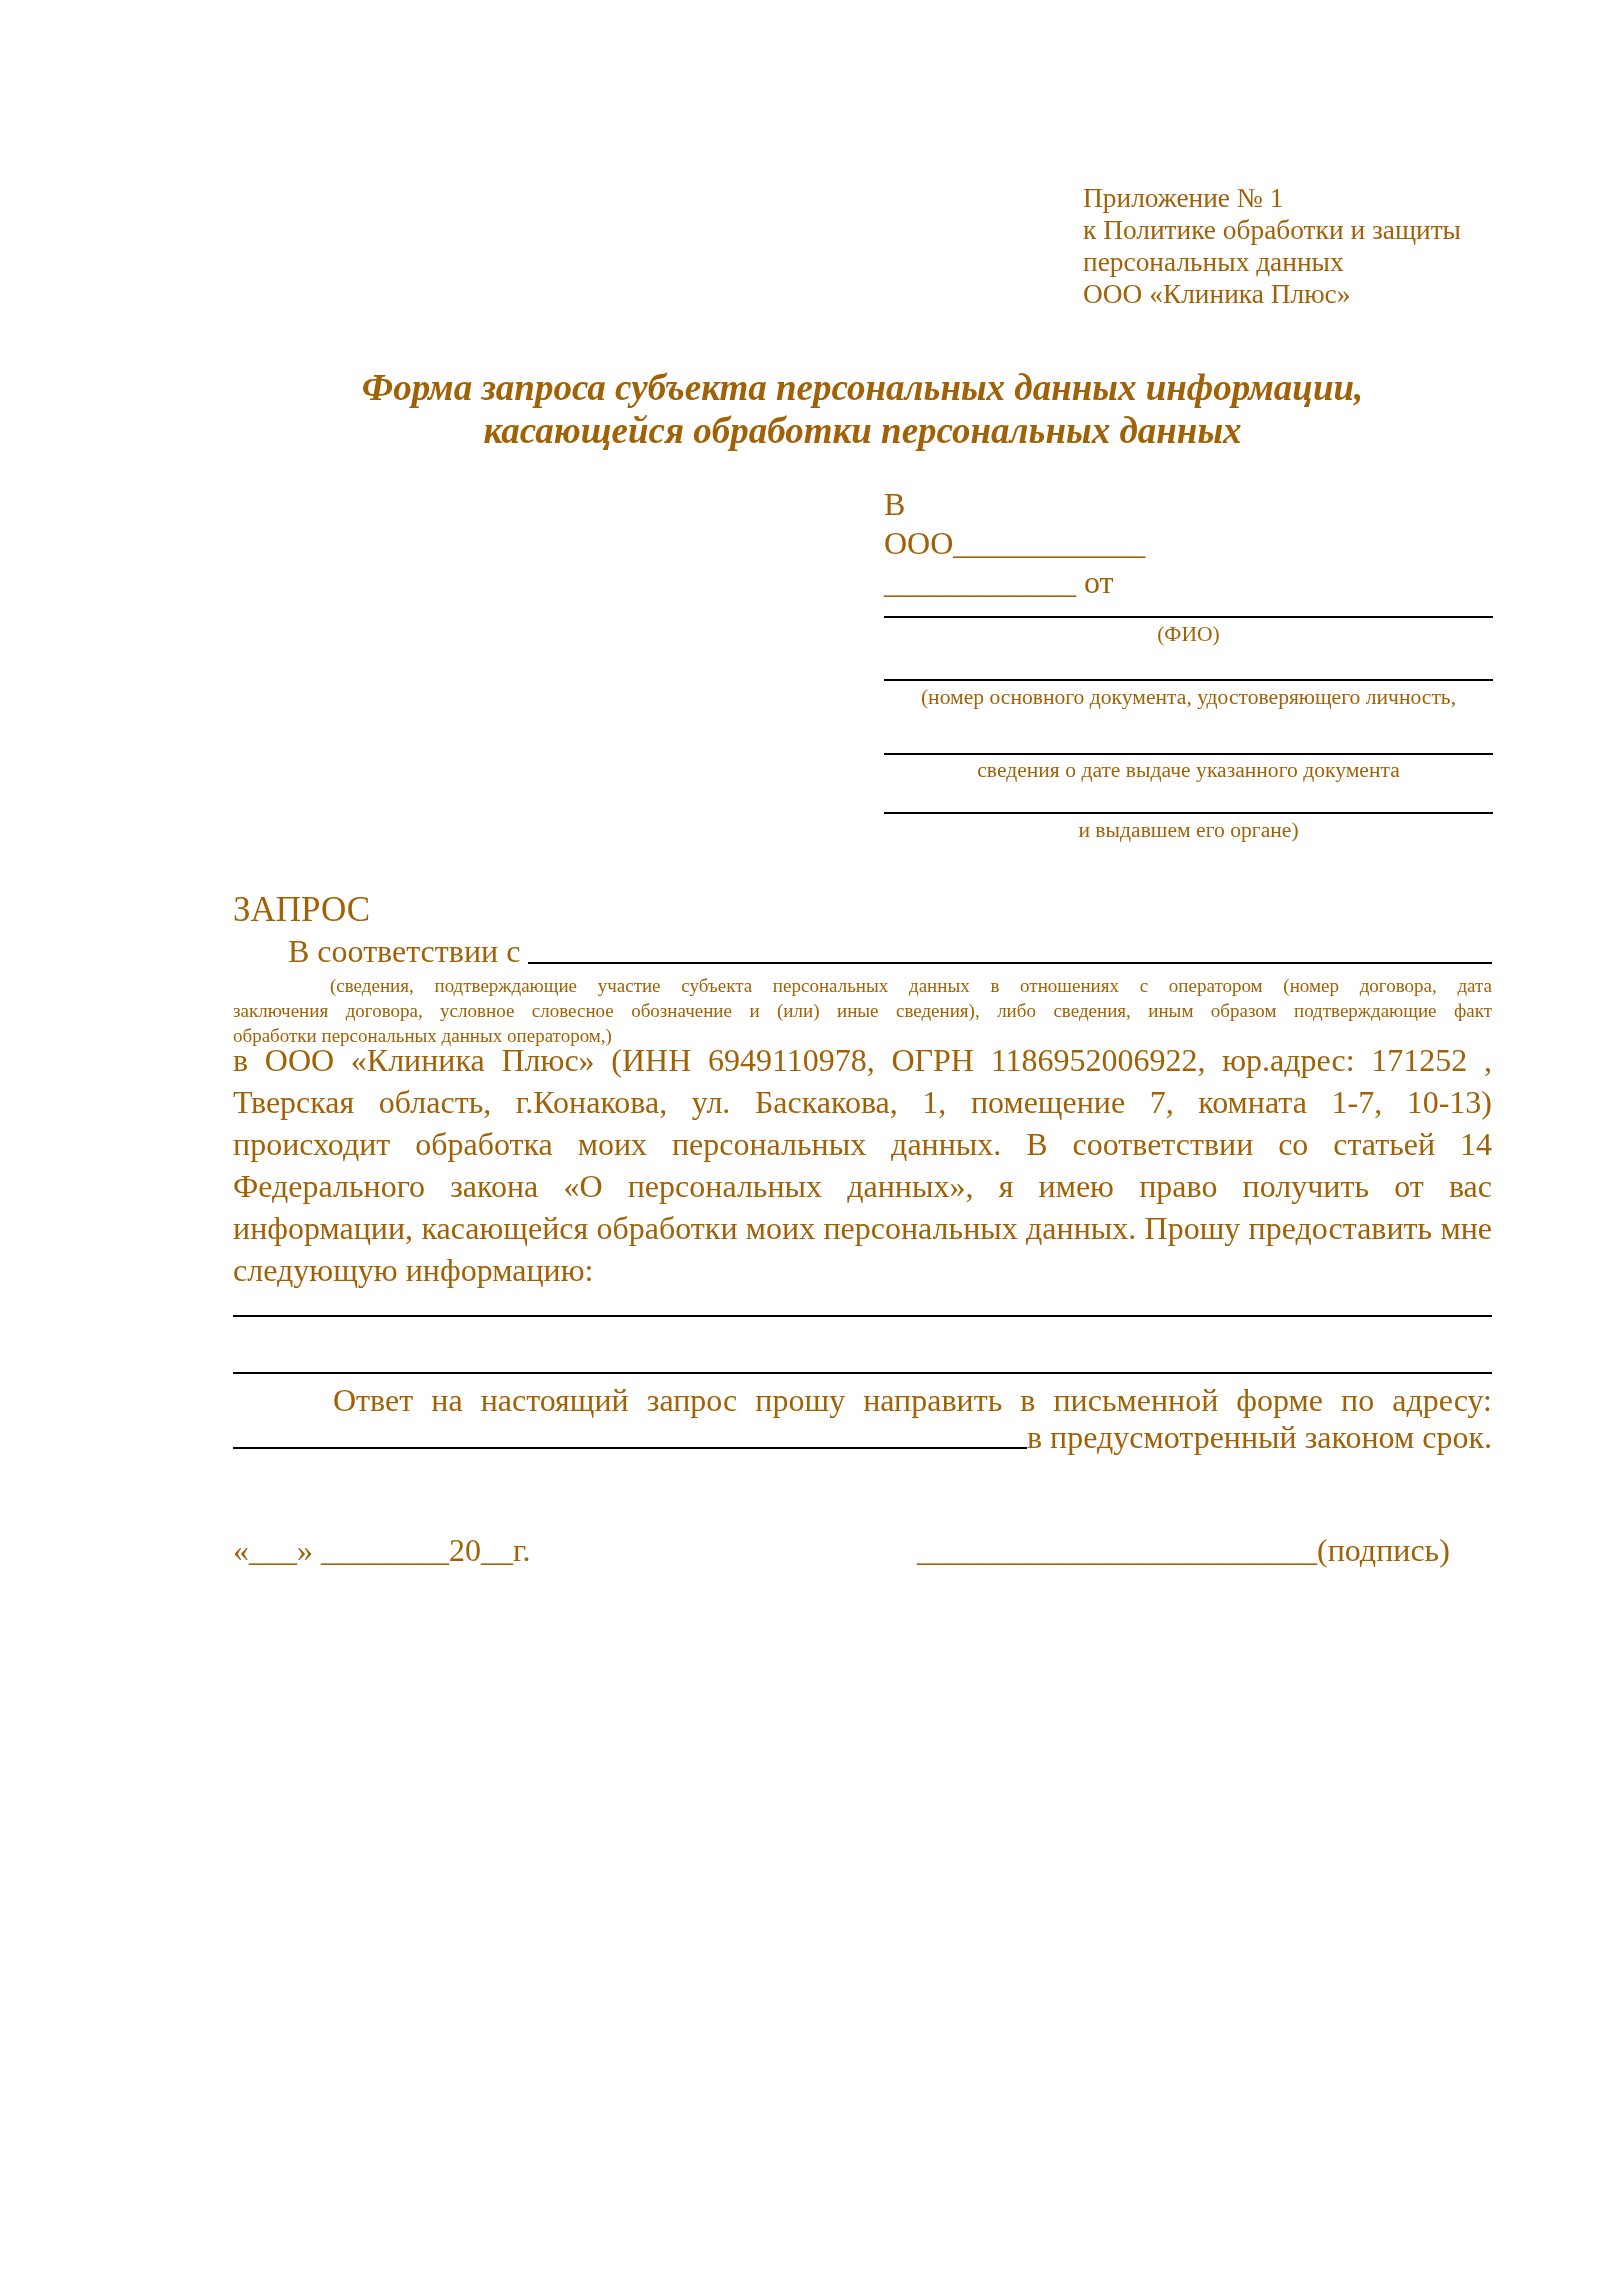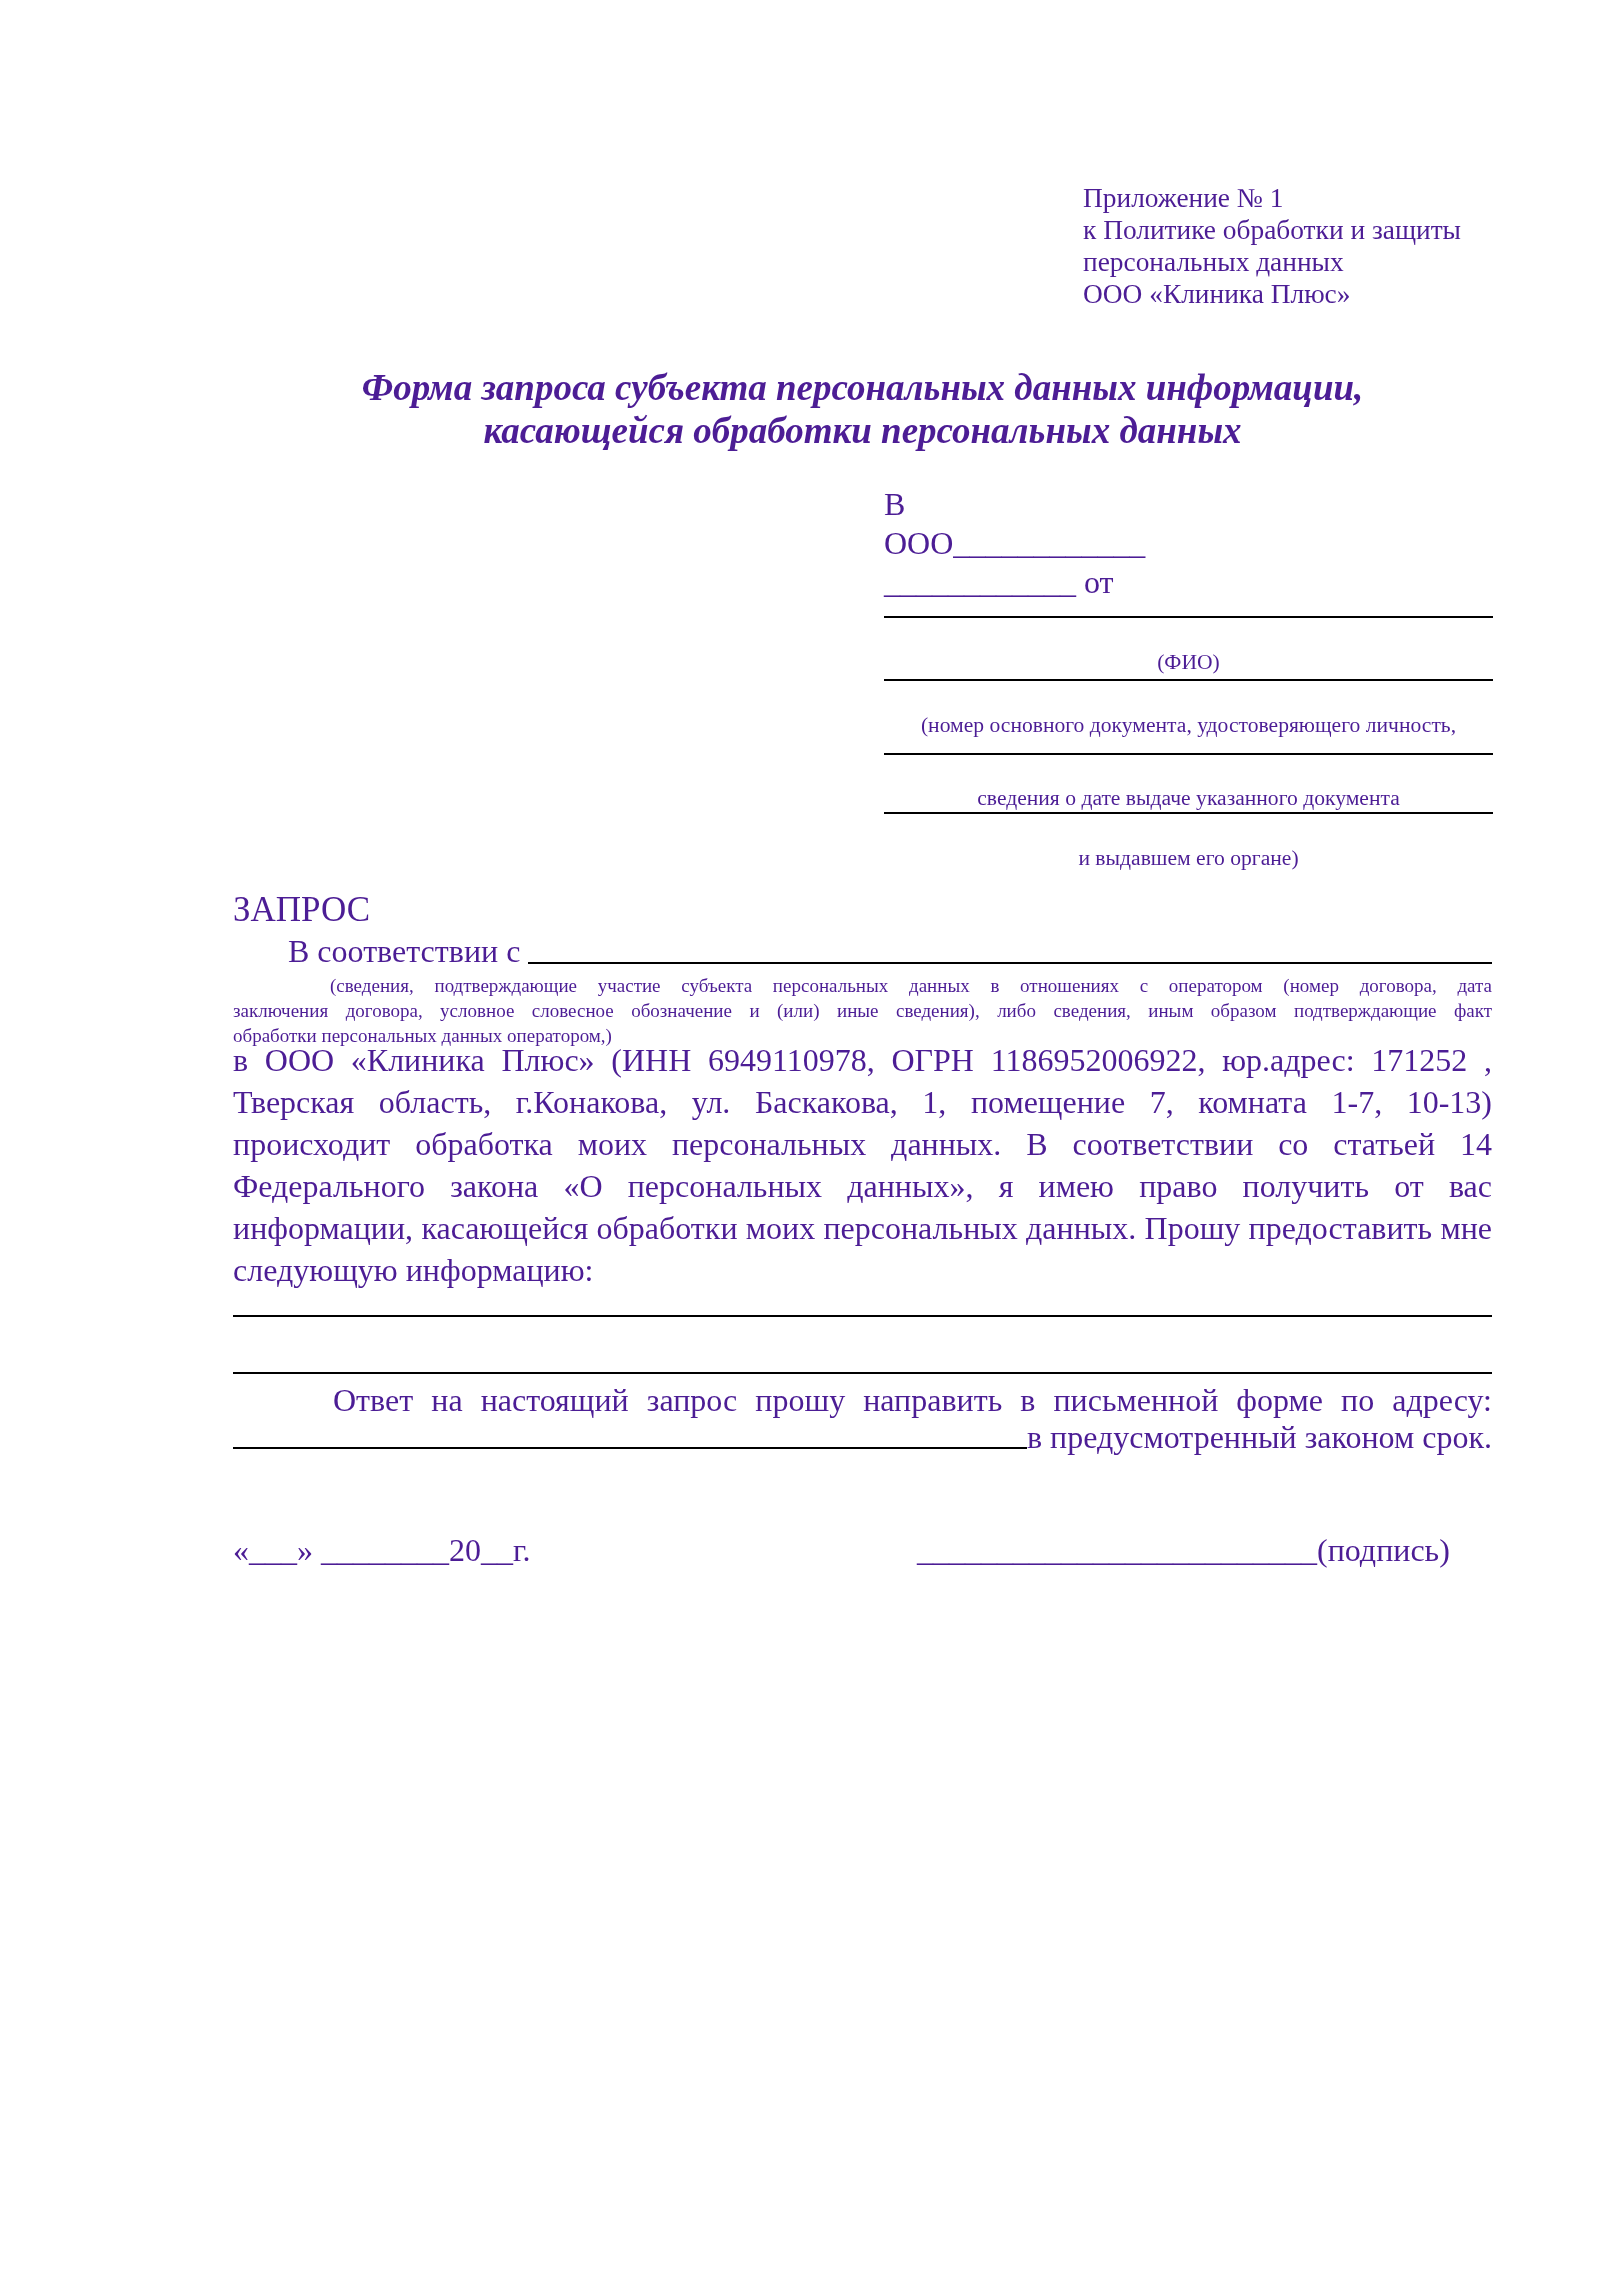--- a/index.html
+++ b/index.html
@@ -1,36 +1,36 @@
 <!DOCTYPE html>
 <html lang="ru"><head>
 <meta charset="utf-8">
 <style>
   html,body{margin:0;padding:0;background:#ffffff;}
   .page{
     position:relative;
     width:1621px;height:2293px;
-    background:#ffffff;color:#4c1d95;
+    background:#ffffff;color:#a16207;
     font-family:"Liberation Serif","DejaVu Serif",serif;
     overflow:hidden;
   }
   .abs{position:absolute;}
 
   
   .appendix{left:1083px;top:182px;width:421px;font-size:27.4px;line-height:32px;}
 
   
   .doc-title{left:233px;top:366px;width:1259px;font-size:37px;line-height:43px;font-weight:bold;}
   .clines>div{text-align:center;font-style:italic;}
 
   
   .addressee{left:884px;top:485px;width:609px;font-size:32px;}
   .addr-row{position:absolute;left:0;right:0;line-height:39px;white-space:nowrap;}
   .uline{position:absolute;left:0;right:0;height:0;border-top:2.9px solid #000;}
-  .ucap{position:absolute;left:0;right:0;text-align:center;font-size:21.6px;line-height:25.5px;margin-top:28px;}
+  .ucap{position:absolute;left:0;right:0;text-align:center;font-size:21.6px;line-height:25.5px;}
 
   
   .zapros{left:233px;top:890px;width:1259px;text-align:left;font-size:35px;line-height:39px;}
   .intro{left:233px;top:932px;width:1259px;font-size:32px;line-height:39px;display:flex;align-items:stretch;}
   .intro-text{margin-left:55px;white-space:nowrap;}
   .intro-line{flex:1;border-bottom:2.9px solid #000;margin:0 0 6.9px 7.8px;}
 
   .footnote{left:233px;top:973px;width:1259px;font-size:19px;line-height:25px;}
   .jlines>div{text-align:justify;text-align-last:justify;white-space:nowrap;}
   .jlines>div:last-child{text-align-last:left;}

